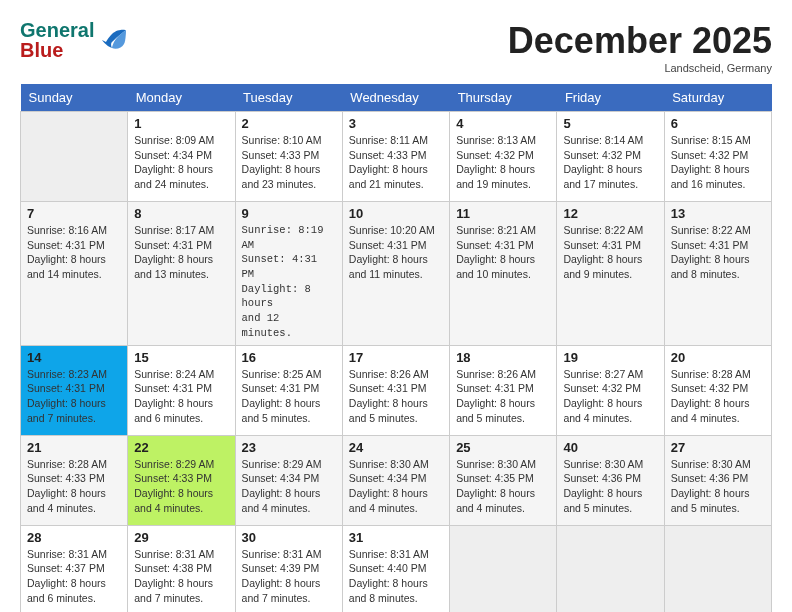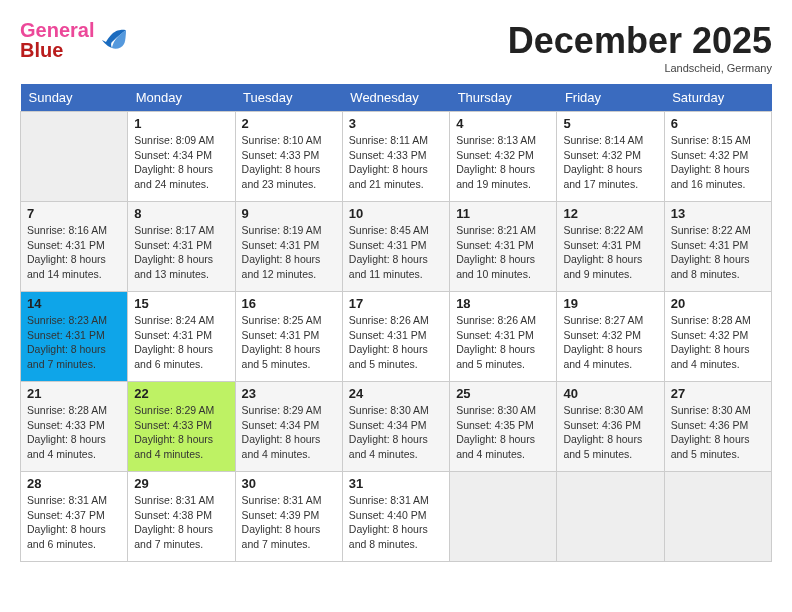--- a/index.html
+++ b/index.html
@@ -74,21 +74,21 @@
     tr:nth-child(even) td { background: #f5f5f5; }
     .calendar thead tr th { background: #3a6bbf; }
   </style>
 </head>
 <body>
 
 <div class="header">
   <div class="logo">
     <div style="display:flex;align-items:center;gap:4px;">
       <div style="display:flex;flex-direction:column;line-height:1;">
-        <span class="logo-general" style="font-size:20px;font-weight:bold;color:#ec4899;">General</span>
+        <span class="logo-general" style="font-size:20px;font-weight:bold;color:#0f766e;">General</span>
         <span class="logo-blue" style="font-size:20px;font-weight:bold;color:#b91c1c;">Blue</span>
       </div>
       <svg width="32" height="28" viewBox="0 0 32 28">
         <path d="M28,4 C28,4 20,2 14,8 C10,12 8,16 8,16 L4,14 C4,14 8,20 14,22 C14,22 12,18 14,16 C16,14 20,10 28,4 Z" fill="#1a6bbf"></path>
         <path d="M28,4 C22,8 18,12 16,16 C14,20 14,22 14,22 C18,24 24,22 26,18 C28,14 28,4 28,4 Z" fill="#5599dd"></path>
       </svg>
     </div>
   </div>
   <div class="title-block">
     <div class="month-title">December 2025</div>
@@ -164,28 +164,28 @@
         </td>
         <td style="background: rgb(245, 245, 245);">
           <span class="day-num">8</span>
           <div class="day-info" style="white-space: pre-line;">Sunrise: 8:17 AM
 Sunset: 4:31 PM
 Daylight: 8 hours
 and 13 minutes.</div>
         </td>
         <td style="background: rgb(245, 245, 245);">
           <span class="day-num">9</span>
-          <div class="day-info" style="white-space: pre-line;">Sunrise: 8:19 AM
+          <div class="day-info" style="white-space: pre-line; font-family: Liberation Mono, monospace;">Sunrise: 8:19 AM
 Sunset: 4:31 PM
 Daylight: 8 hours
 and 12 minutes.</div>
         </td>
         <td style="background: rgb(245, 245, 245);">
           <span class="day-num">10</span>
-          <div class="day-info" style="white-space: pre-line;">Sunrise: 8:45 AM
+          <div class="day-info" style="white-space: pre-line;">Sunrise: 10:20 AM
 Sunset: 4:31 PM
 Daylight: 8 hours
 and 11 minutes.</div>
         </td>
         <td style="background: rgb(245, 245, 245);">
           <span class="day-num">11</span>
           <div class="day-info" style="white-space: pre-line;">Sunrise: 8:21 AM
 Sunset: 4:31 PM
 Daylight: 8 hours
 and 10 minutes.</div>

